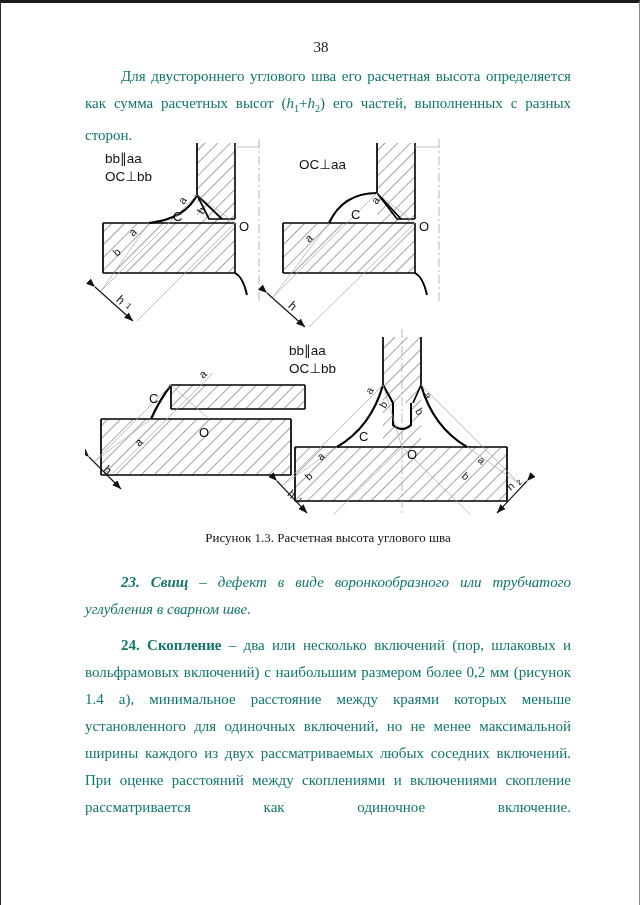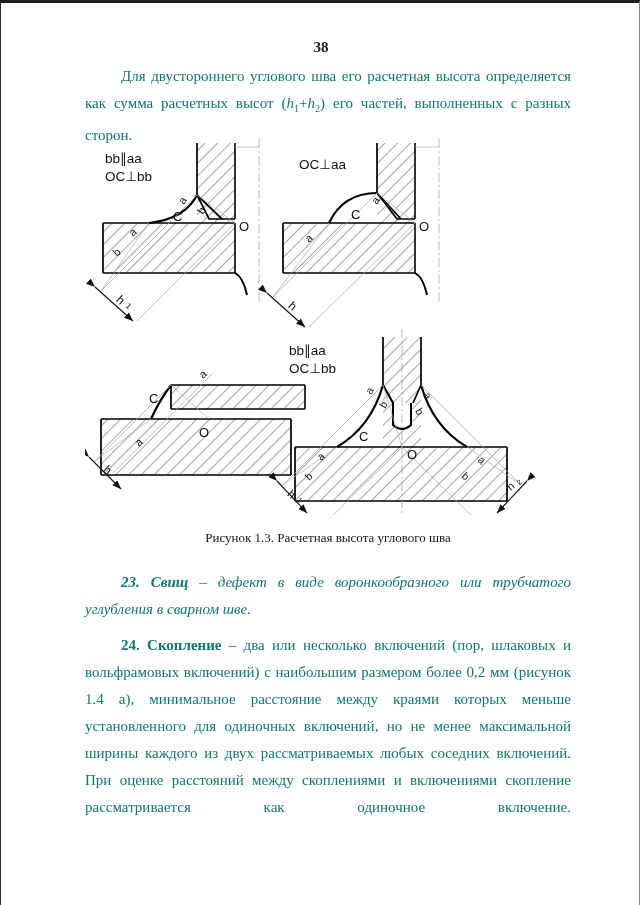--- a/index.html
+++ b/index.html
@@ -28,21 +28,20 @@
     width: 486px;
   }
   .page-number {
     position: absolute;
     top: 36px;
     left: 0;
     width: 640px;
     text-align: center;
     font-size: 15px;
     color: #1a1a1a;
-    font-weight: bold;
   }
   .para {
     font-size: 15px;
     line-height: 27px;
     text-align: justify;
     color: #0f766e;
     margin: 0;
     text-indent: 36px;
   }
   .para.justify-all {

